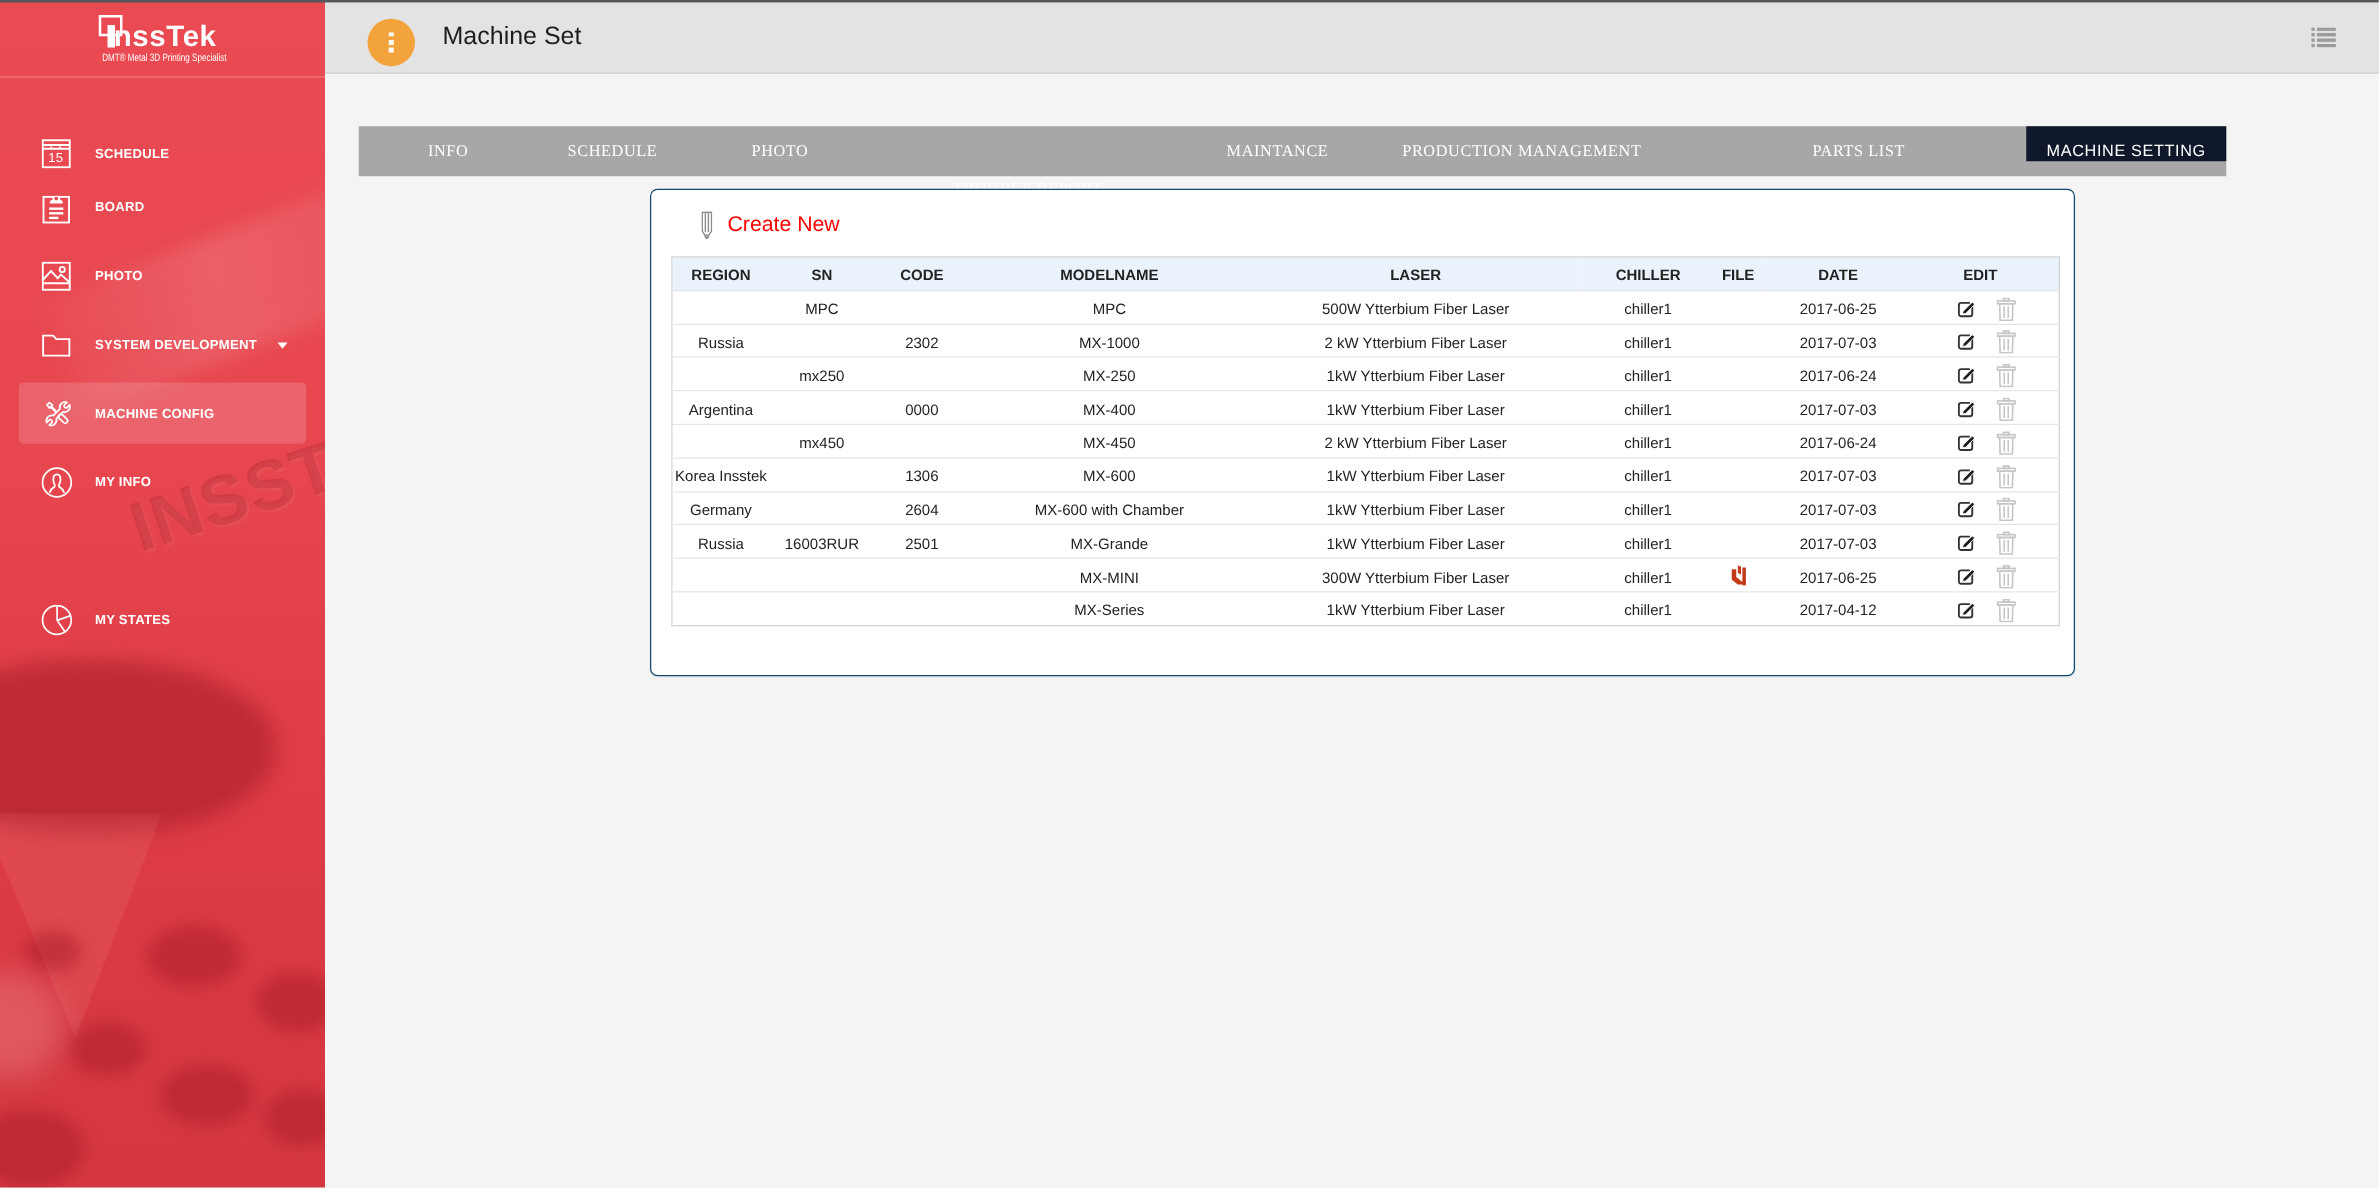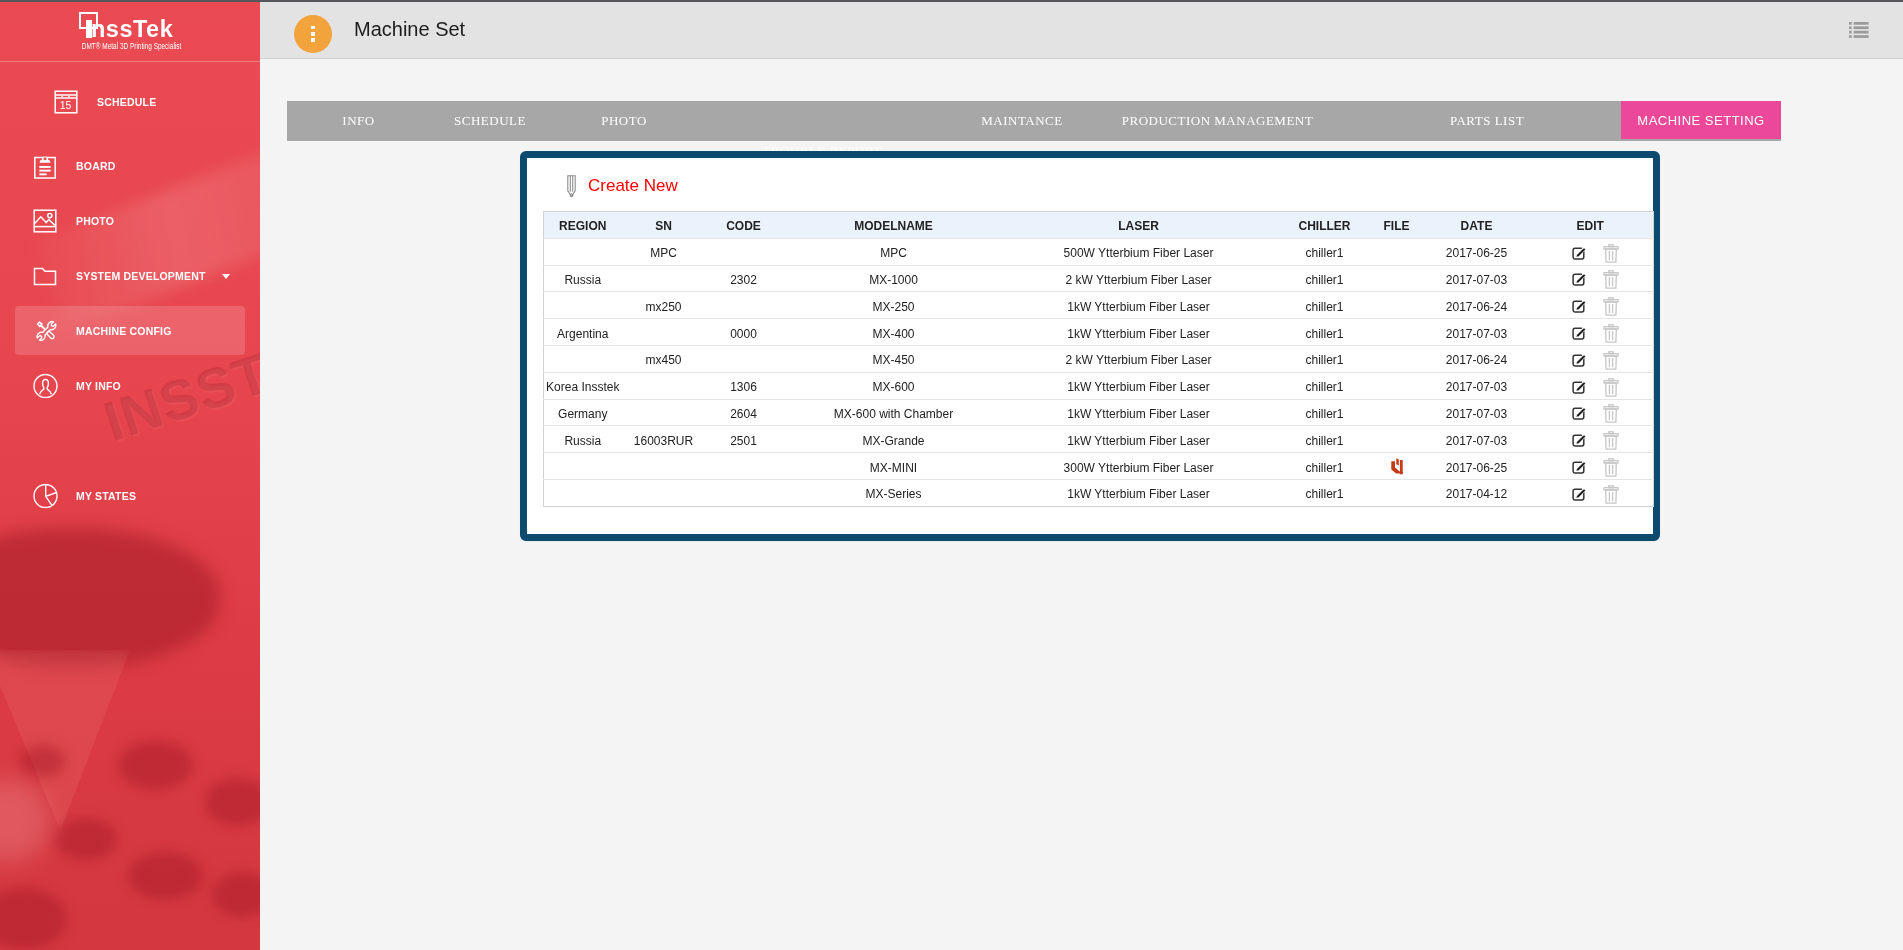--- a/index.html
+++ b/index.html
@@ -30,23 +30,23 @@
 #topbar { position:absolute; left:260px; top:2px; width:1681px; height:56.5px; background:#e3e3e4; border-bottom:1px solid #cfcfd0; z-index:10; }
 #tb-circle { position:absolute; left:34px; top:13px; width:38px; height:38px; border-radius:50%; background:#f3a33c; }
 #tb-dots { position:absolute; left:17.4px; top:11px; }
 #tb-dots div { width:3.4px; height:3.4px; background:#fff; margin-bottom:2.8px; }
 #tb-title { position:absolute; left:94px; top:0; height:54px; line-height:54px; font-size:20px; color:#1d1d1d; }
 #tb-list { position:absolute; left:1589px; top:20px; }
 
 #main { position:absolute; left:260px; top:58.5px; width:1643px; height:891.5px; background:#f4f4f5; }
 #tabs { position:absolute; left:27px; top:42.5px; width:1494px; height:39.5px; background:#a7a7a8; }
 .tab { position:absolute; top:0; height:39.5px; line-height:39.5px; text-align:center; color:#fff; font-size:13px; letter-spacing:0.5px; white-space:nowrap;font-family:Liberation Serif, serif; }
-#tab-active { position:absolute; left:1334px; top:0; width:160px; height:38px; background:#ec4899; color:#fff; font-size:13px; letter-spacing:0.5px; line-height:39.5px; text-align:center; }
-
-#card { position:absolute; left:260px; top:92.5px; width:1140px; height:390px; background:#fff; border:7px solid #0c4a6e; border-radius:6px; box-shadow:0 1px 2px rgba(0,0,0,0.04); }
+#tab-active { position:absolute; left:1334px; top:0; width:160px; height:28px; background:#0f172a; color:#fff; font-size:13px; letter-spacing:0.5px; line-height:39.5px; text-align:center; }
+
+#card { position:absolute; left:260px; top:92.5px; width:1140px; height:390px; background:#fff; border:1px solid #0c4a6e; border-radius:6px; box-shadow:0 1px 2px rgba(0,0,0,0.04); }
 #createnew { position:absolute; left:61px; top:18px; font-size:17px; color:#fe0000; }
 #pencil { position:absolute; left:40px; top:17px; }
 table { border-collapse:collapse; table-layout:fixed; position:absolute; left:16px; top:53px; width:1110px; font-size:12px; color:#222;padding-left:48px; }
 th { background:#eaf3fb; font-weight:bold; font-size:12px; height:26.8px; border:0; color:#222; padding-top:2px; }
 td { height:26.8px; text-align:center; border-top:1px solid #e5e5e5; padding-top:3px; }
 table { border:1px solid #d2d2d2; }
 .ico-edit,.ico-trash { display:inline-block; vertical-align:middle; }
 </style>
 </head>
 <body>
@@ -64,21 +64,21 @@
   <div class="sb-shape" id="sb-light"></div>
   <div id="watermark">INSSTEK</div>
   <div id="logo">
     <div id="logo-sq"></div>
     <div id="logo-stem"></div>
     <div id="logo-txt">nssTek</div>
     <div id="logo-sub">DMT® Metal 3D Printing Specialist</div>
   </div>
   <div id="hl"></div>
 
-  <div class="mi" style="top:74px;margin-left:21px;">
+  <div class="mi" style="top:95px;">
     <svg class="ic" width="24" height="24" viewBox="0 0 24 24" fill="none" stroke="#fff" stroke-width="1.5">
       <rect x="1.2" y="1.2" width="21.6" height="21.6"></rect>
       <line x1="1.2" y1="5" x2="22.8" y2="5"></line>
       <line x1="1.2" y1="8" x2="22.8" y2="8"></line>
       <rect x="7.3" y="6" width="1.4" height="1.4" fill="#fff" stroke="none" transform="rotate(45 8 6.7)"></rect>
       <rect x="14.3" y="6" width="1.4" height="1.4" fill="#fff" stroke="none" transform="rotate(45 15 6.7)"></rect>
       <text x="5.7" y="18.8" font-size="10.5" fill="#fff" stroke="none">15</text>
     </svg>
     <div class="tx">SCHEDULE</div>
   </div>

